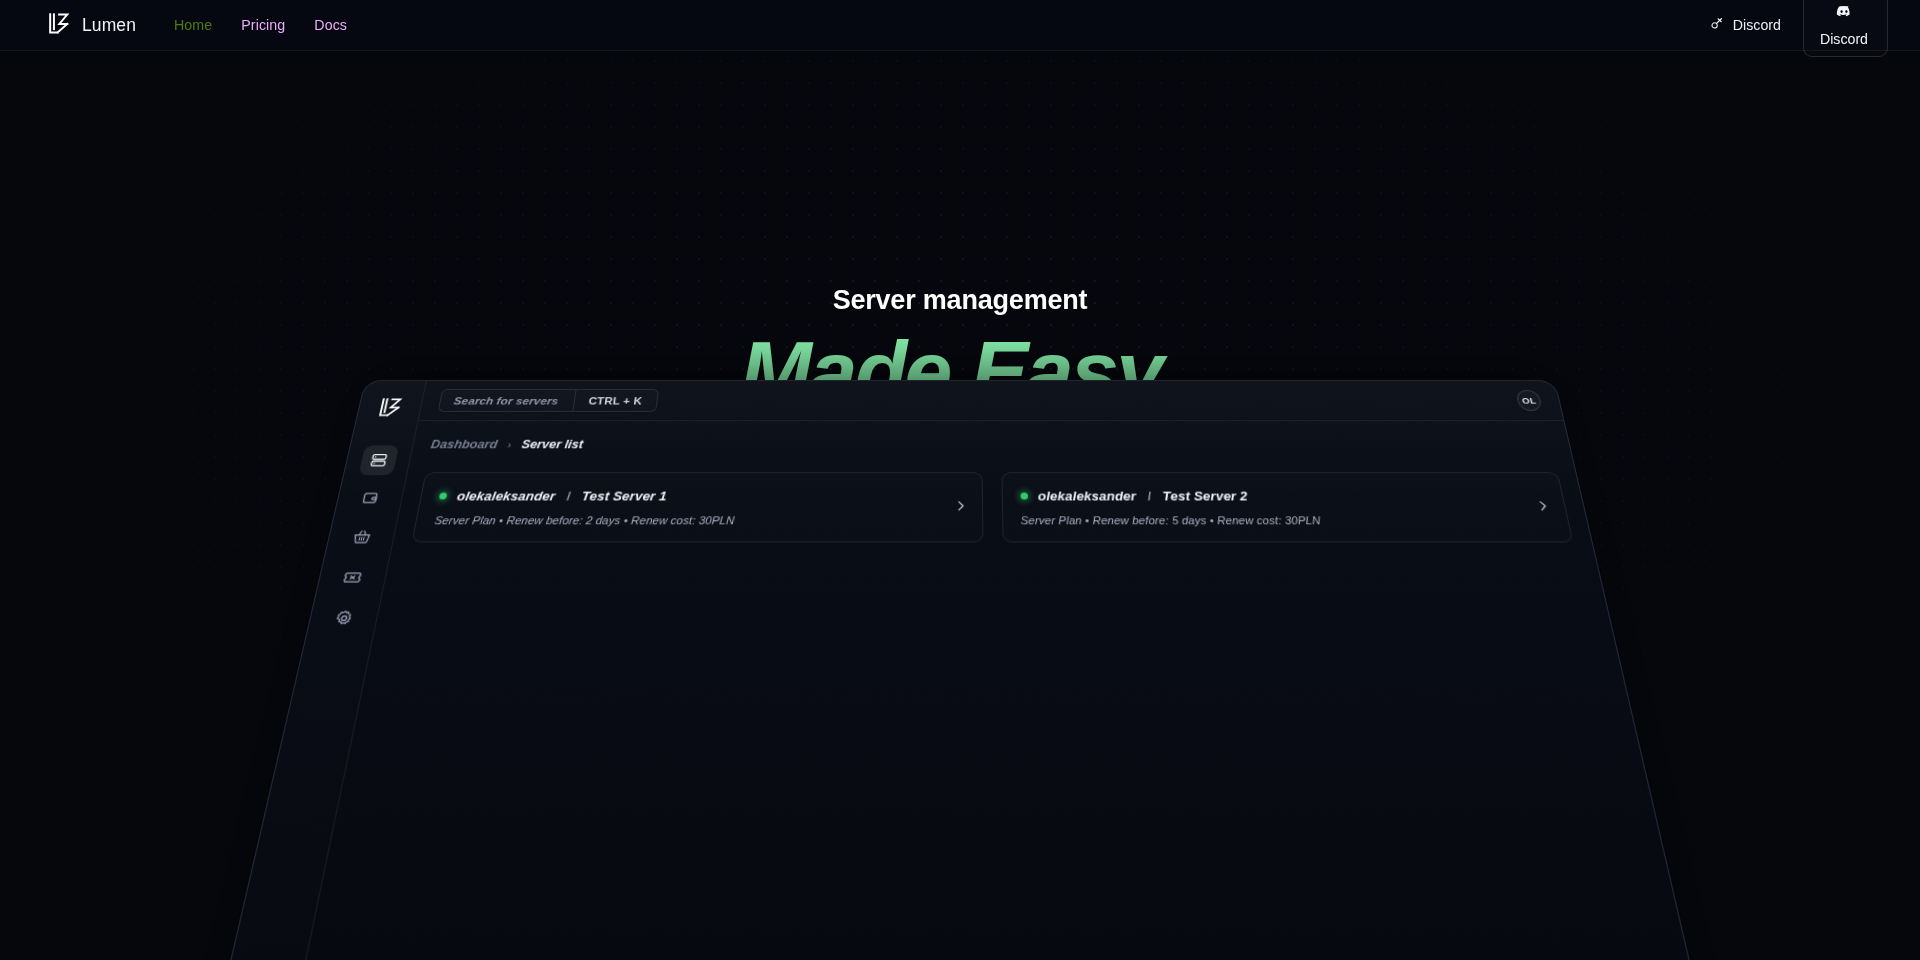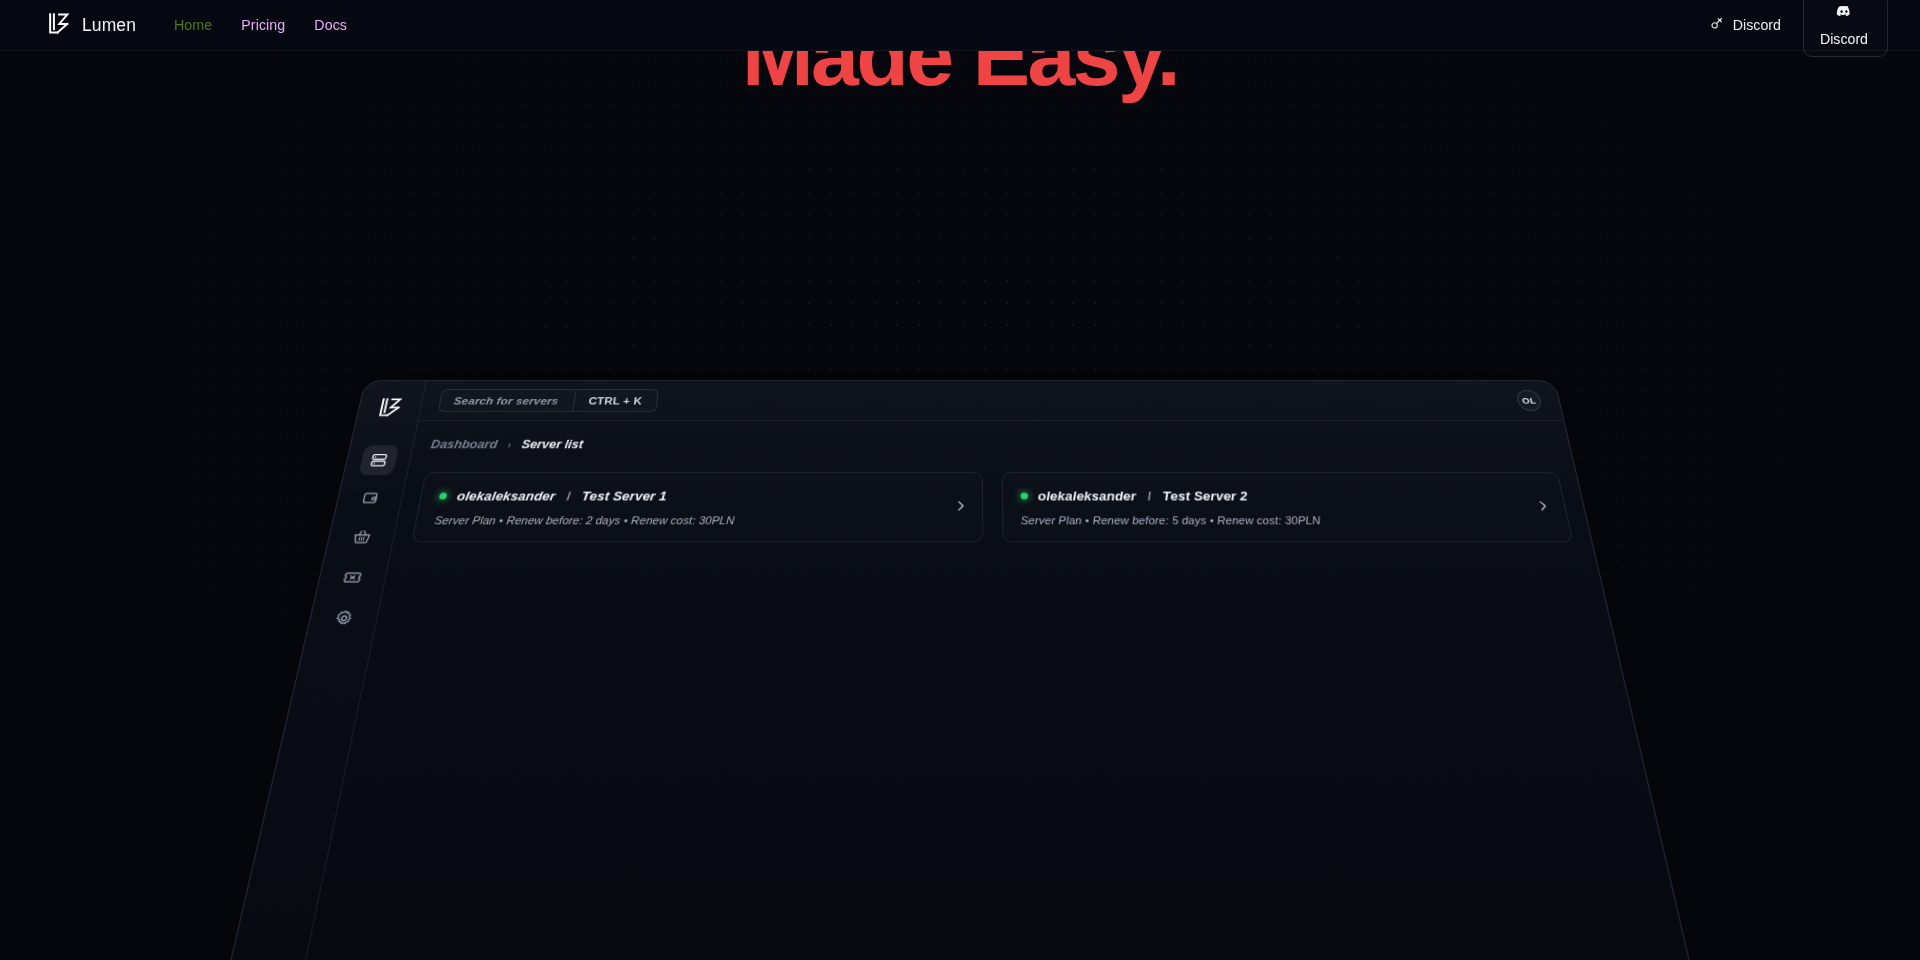--- a/index.html
+++ b/index.html
@@ -53,22 +53,22 @@
     cursor:pointer;
     flex-direction:column;
   }
 
   
   .hero { position:absolute; top:0; left:0; right:0; text-align:center; z-index:20; pointer-events:none; }
   .hero-kicker {
     margin-top:285px; font-size:27px; font-weight:700; color:#ffffff; letter-spacing:-.2px;
   }
   .hero-title {
-    margin-top:13px; font-size:86px; font-weight:700; color:#ef4444;
-    letter-spacing:-2.6px; line-height:.99;
+    margin-top:13px; font-size:86px; font-weight:700; color:#86efac;
+    letter-spacing:-2.6px; line-height:.99;font-style:italic;
   }
 
   
   .stage {
     position:absolute; left:0; right:0; top:380px; height:580px;
     perspective:1250px; perspective-origin:50% 0%;
     z-index:30;
   }
   .panel-wrap {
     width:1190px; margin:0 auto;
@@ -229,20 +229,21 @@
           <svg width="16" height="16" viewBox="0 0 24 24" fill="#f2f4f8">
             <path d="M19.6 5.6a16 16 0 0 0-4-1.25l-.2.4a12 12 0 0 1 3.5 1.8 14.4 14.4 0 0 0-13.9 0 12 12 0 0 1 3.5-1.8l-.2-.4a16 16 0 0 0-4 1.25C1.7 9.6 1 13.5 1.3 17.3a16.2 16.2 0 0 0 4.9 2.5l1-1.7a10.5 10.5 0 0 1-1.7-.8l.4-.3a11.5 11.5 0 0 0 9.8 0l.4.3a10.5 10.5 0 0 1-1.7.8l1 1.7a16.2 16.2 0 0 0 4.9-2.5c.4-4.4-.7-8.3-2.7-11.7zM8.4 14.9c-1 0-1.8-.9-1.8-2s.8-2 1.8-2 1.8.9 1.8 2-.8 2-1.8 2zm7.2 0c-1 0-1.8-.9-1.8-2s.8-2 1.8-2 1.8.9 1.8 2-.8 2-1.8 2z"></path>
           </svg>
         </span>
         <span>Discord</span>
       </div>
     </div>
   </div>
 
   <div class="hero">
+    <div class="hero-kicker">Server management</div>
     <div class="hero-title">Made Easy.</div>
   </div>
 
   <div class="stage">
     <div class="panel-wrap">
       <div class="panel">
         <div class="panel-glow"></div>
 
         <div class="side">
           <div class="side-logo">

